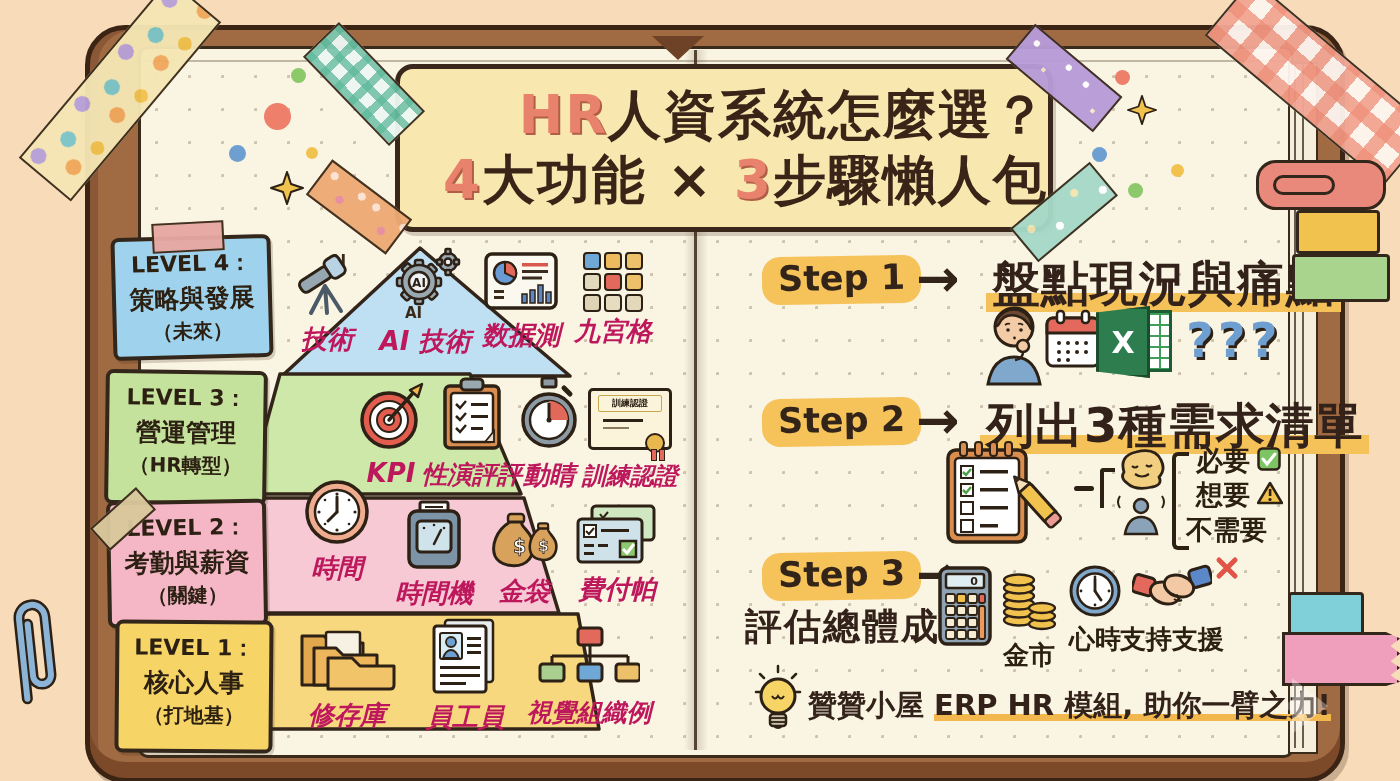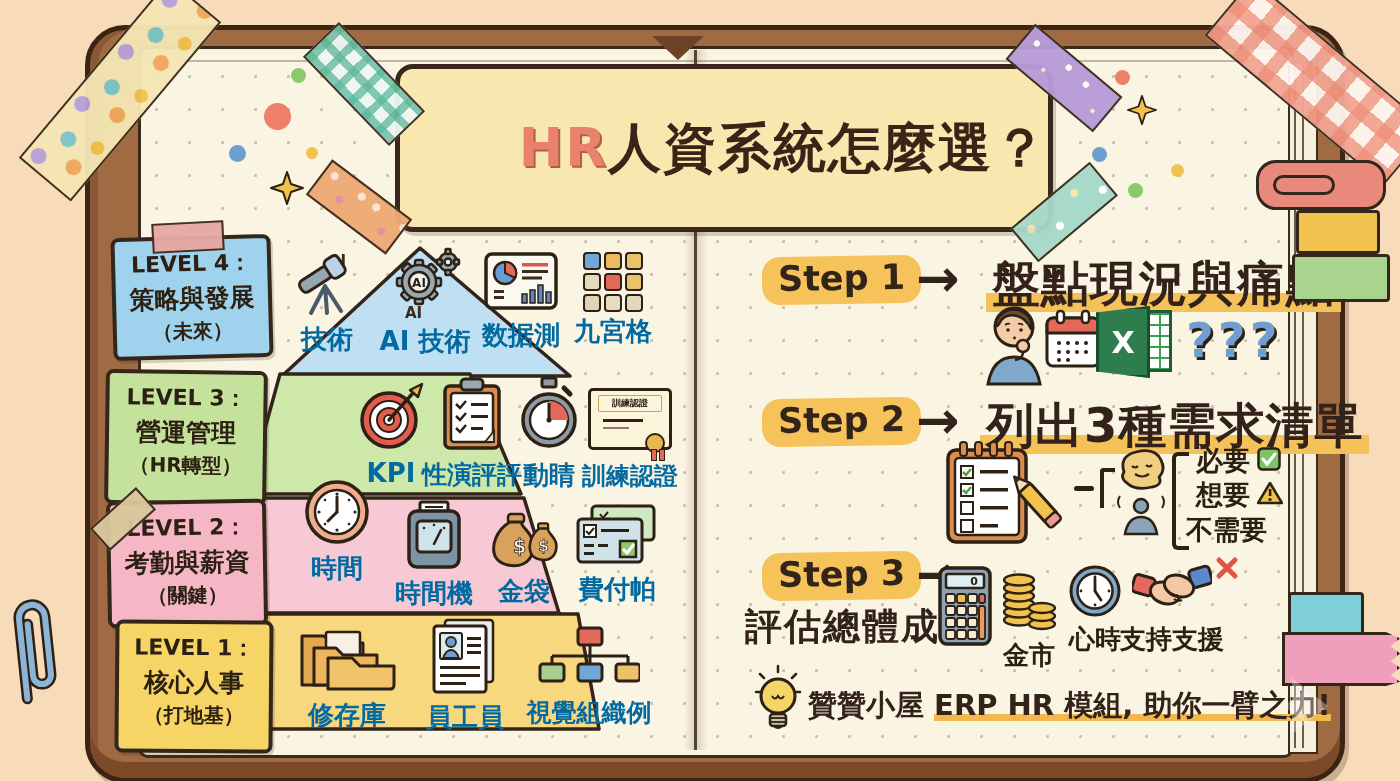--- a/index.html
+++ b/index.html
@@ -25,21 +25,21 @@
   .tl{font-weight:800;font-size:53px;line-height:1.22;letter-spacing:2px;color:#3a2417;white-space:nowrap;}
   .acc{color:#e8826d;text-shadow:2px 2px 0 #b05e48;}
   
   .note{border:4px solid #33261a;border-radius:8px;text-align:center;padding-top:9px;z-index:6;
         box-shadow:2px 3px 0 rgba(60,40,20,.2);color:#2c2013;}
   .note .t1{font-size:22px;font-weight:800;}
   .note .t2{font-size:25px;font-weight:800;margin-top:3px;}
   .note .t3{font-size:20px;font-weight:800;margin-top:3px;}
   
   .pitem{display:flex;flex-direction:column;align-items:center;z-index:6;}
-  .plab{font-weight:800;font-size:26px;color:#0369a1;white-space:nowrap;margin-top:2px;}
+  .plab{font-weight:800;font-size:26px;color:#be185d;white-space:nowrap;margin-top:2px;font-style:italic;}
   
   .ninegrid{display:grid;grid-template-columns:repeat(3,18px);grid-template-rows:repeat(3,18px);gap:3px;}
   .ninegrid div{border:2.5px solid #2d2115;border-radius:4px;}
   
   .badge{display:inline-block;background:#f6c35a;border-radius:18px;padding:2px 16px 6px;font-size:35px;font-weight:800;
          color:#33241a;transform:rotate(-1deg);z-index:5;white-space:nowrap;}
   .arrow{font-size:52px;font-weight:800;color:#33241a;z-index:5;}
   .stitle{font-size:48px;font-weight:800;color:#33221a;letter-spacing:1px;white-space:nowrap;z-index:5;
           background:linear-gradient(transparent 64%,#f5c25a 64%,#f5c25a 94%,transparent 94%);padding:0 6px;}
   .ssub{font-size:37px;font-weight:800;color:#33221a;letter-spacing:2px;white-space:nowrap;z-index:5;}
@@ -69,20 +69,21 @@
 <div class="abs stackstrip"></div>
 <div class="abs vline" style="left:1294px;top:64px;height:684px;"></div>
 <div class="abs vline" style="left:1302px;top:64px;height:684px;"></div>
 <div class="abs hline" style="left:142px;top:60px;width:1144px;"></div>
 <div class="abs spineshadow"></div>
 <div class="abs spine"></div>
 <div class="abs notch"></div>
 
 <div class="abs titlebox">
   <div class="tl"><span class="acc">HR</span><span>人資系統怎麼選？</span></div>
+  <div class="tl"><span class="acc">4</span><span>大功能 × </span><span class="acc">3</span><span>步驟懶人包</span></div>
 </div>
 
 <svg class="abs" style="left:115px;top:240px;z-index:5;" width="500" height="500" viewBox="0 0 500 500">
   <polygon points="305,8 455,136 167,136" fill="#bfdff2" stroke="#33241a" stroke-width="3.5" stroke-linejoin="round"></polygon>
   <text x="214" y="26" font-size="15" font-weight="bold" fill="#3a2a1a">AI</text>
   <text x="290" y="78" font-size="15" font-weight="bold" fill="#3a2a1a">AI</text>
   <polygon points="165,134 355,134 406,254 132,254" fill="#cde8a8" stroke="#33241a" stroke-width="3.5" stroke-linejoin="round"></polygon>
   <polygon points="98,258 409,258 444,373 66,373" fill="#f7c9d4" stroke="#33241a" stroke-width="3.5" stroke-linejoin="round"></polygon>
   <polygon points="41,374 463,374 484,489 9,489" fill="#f7d87e" stroke="#33241a" stroke-width="3.5" stroke-linejoin="round"></polygon>
 </svg>

